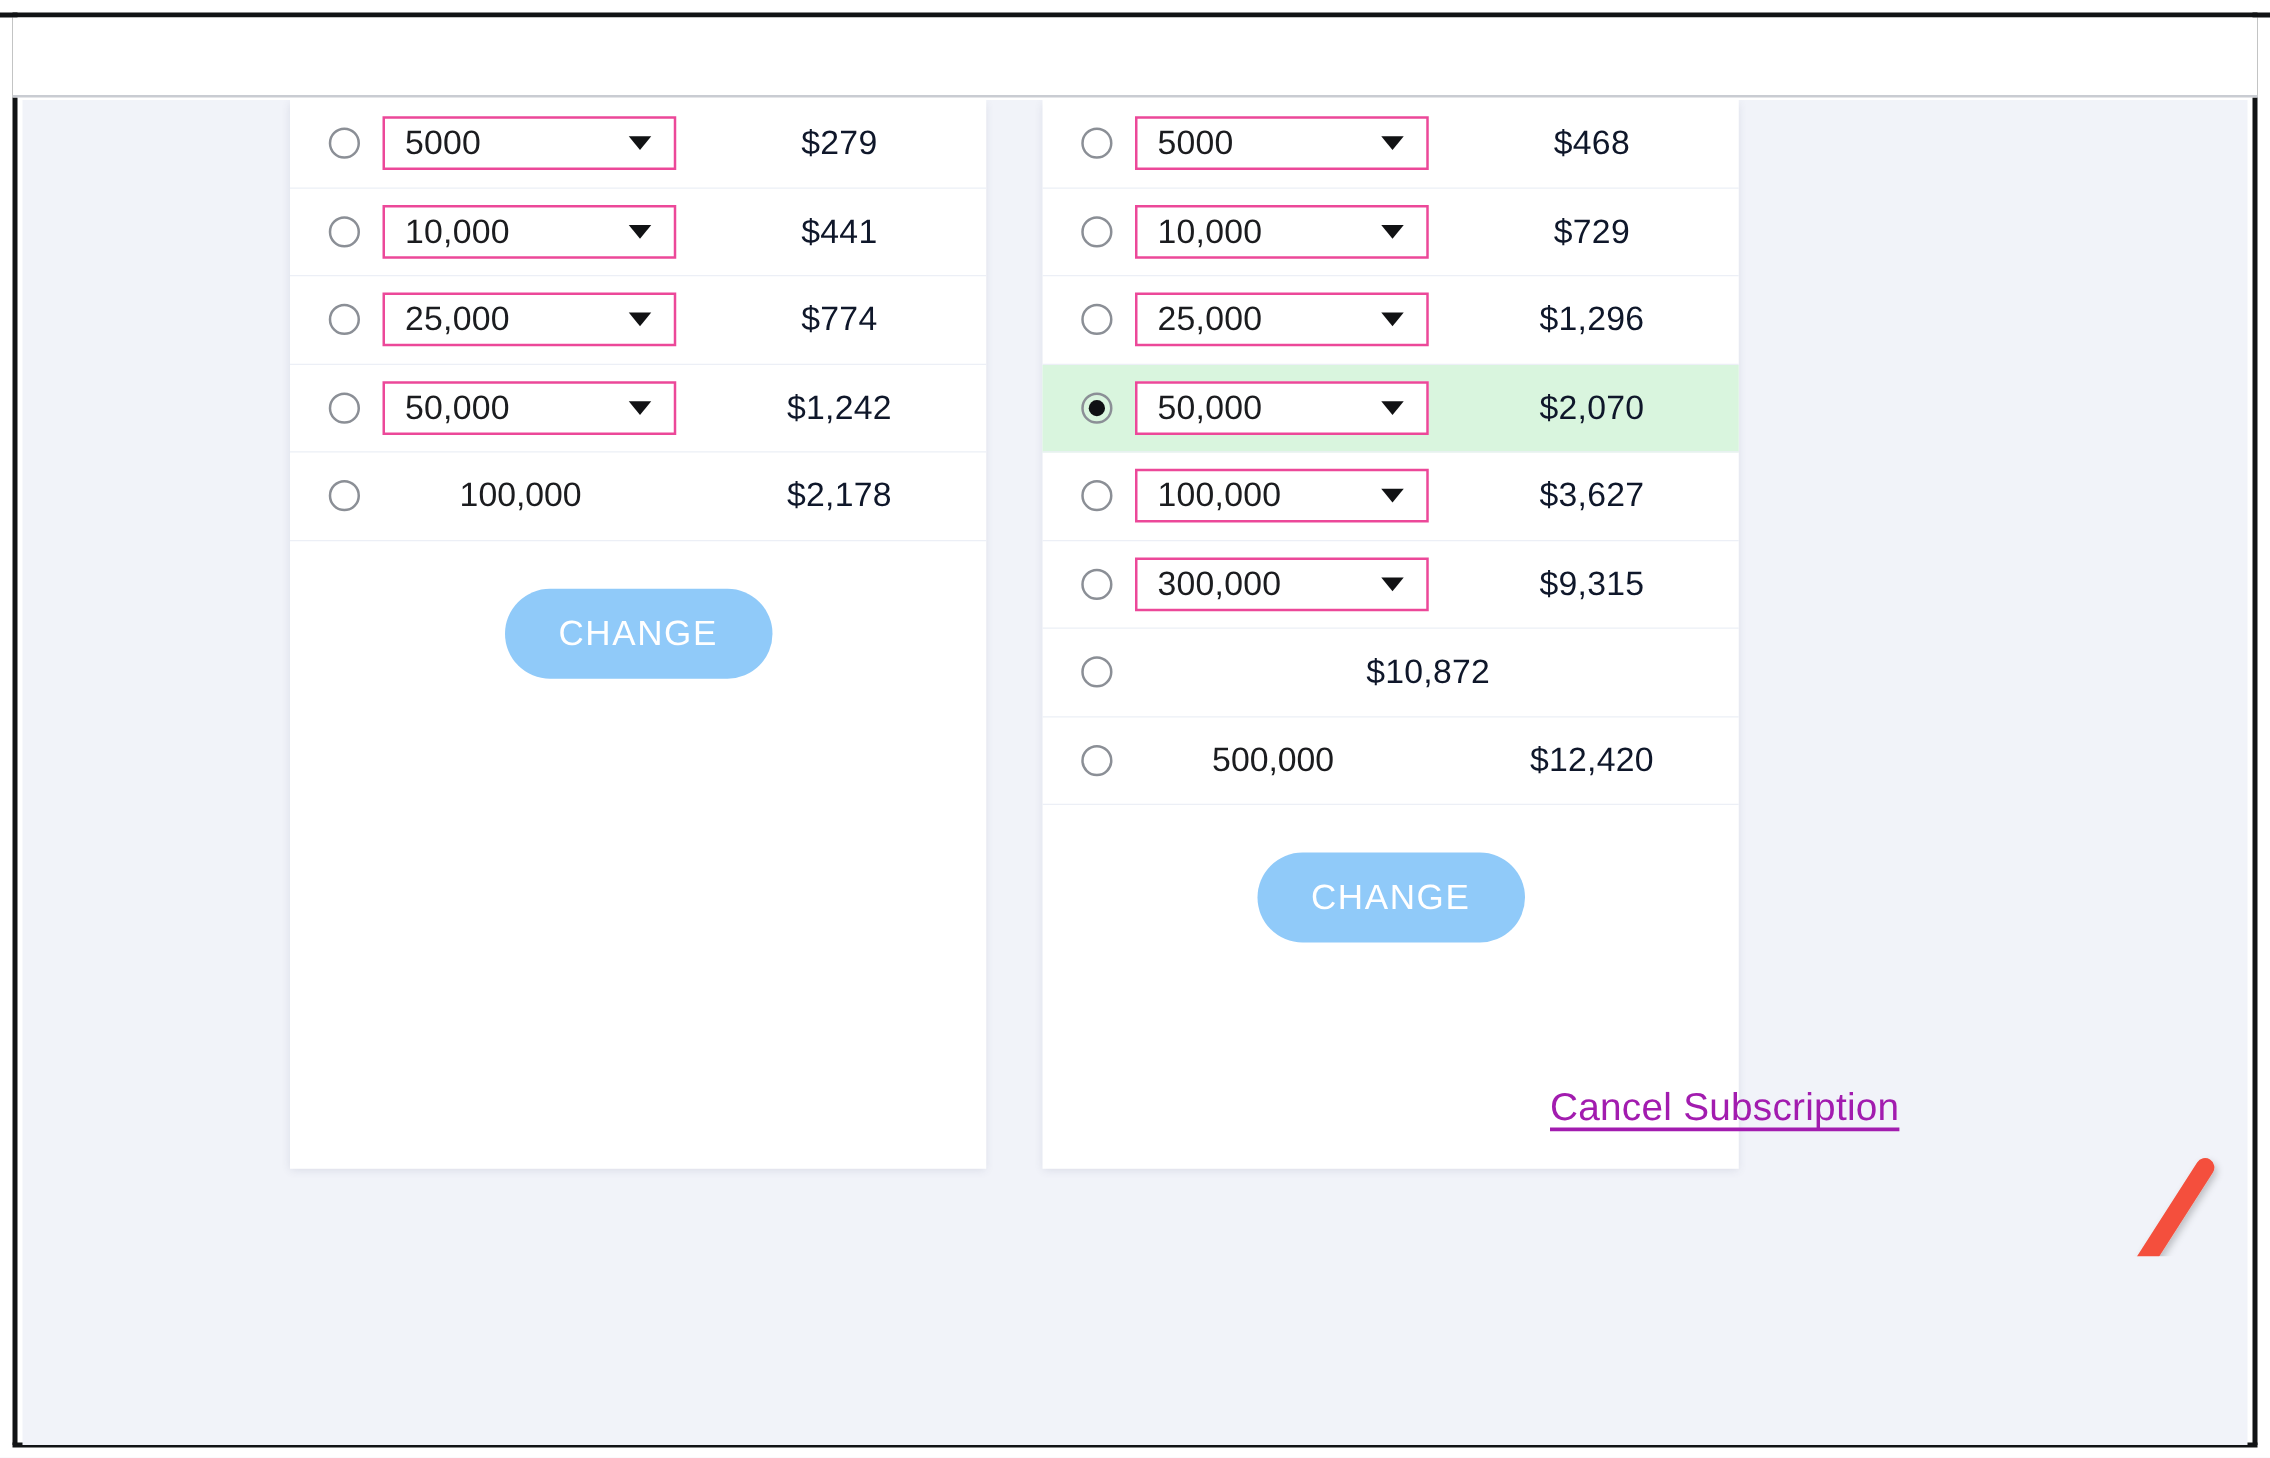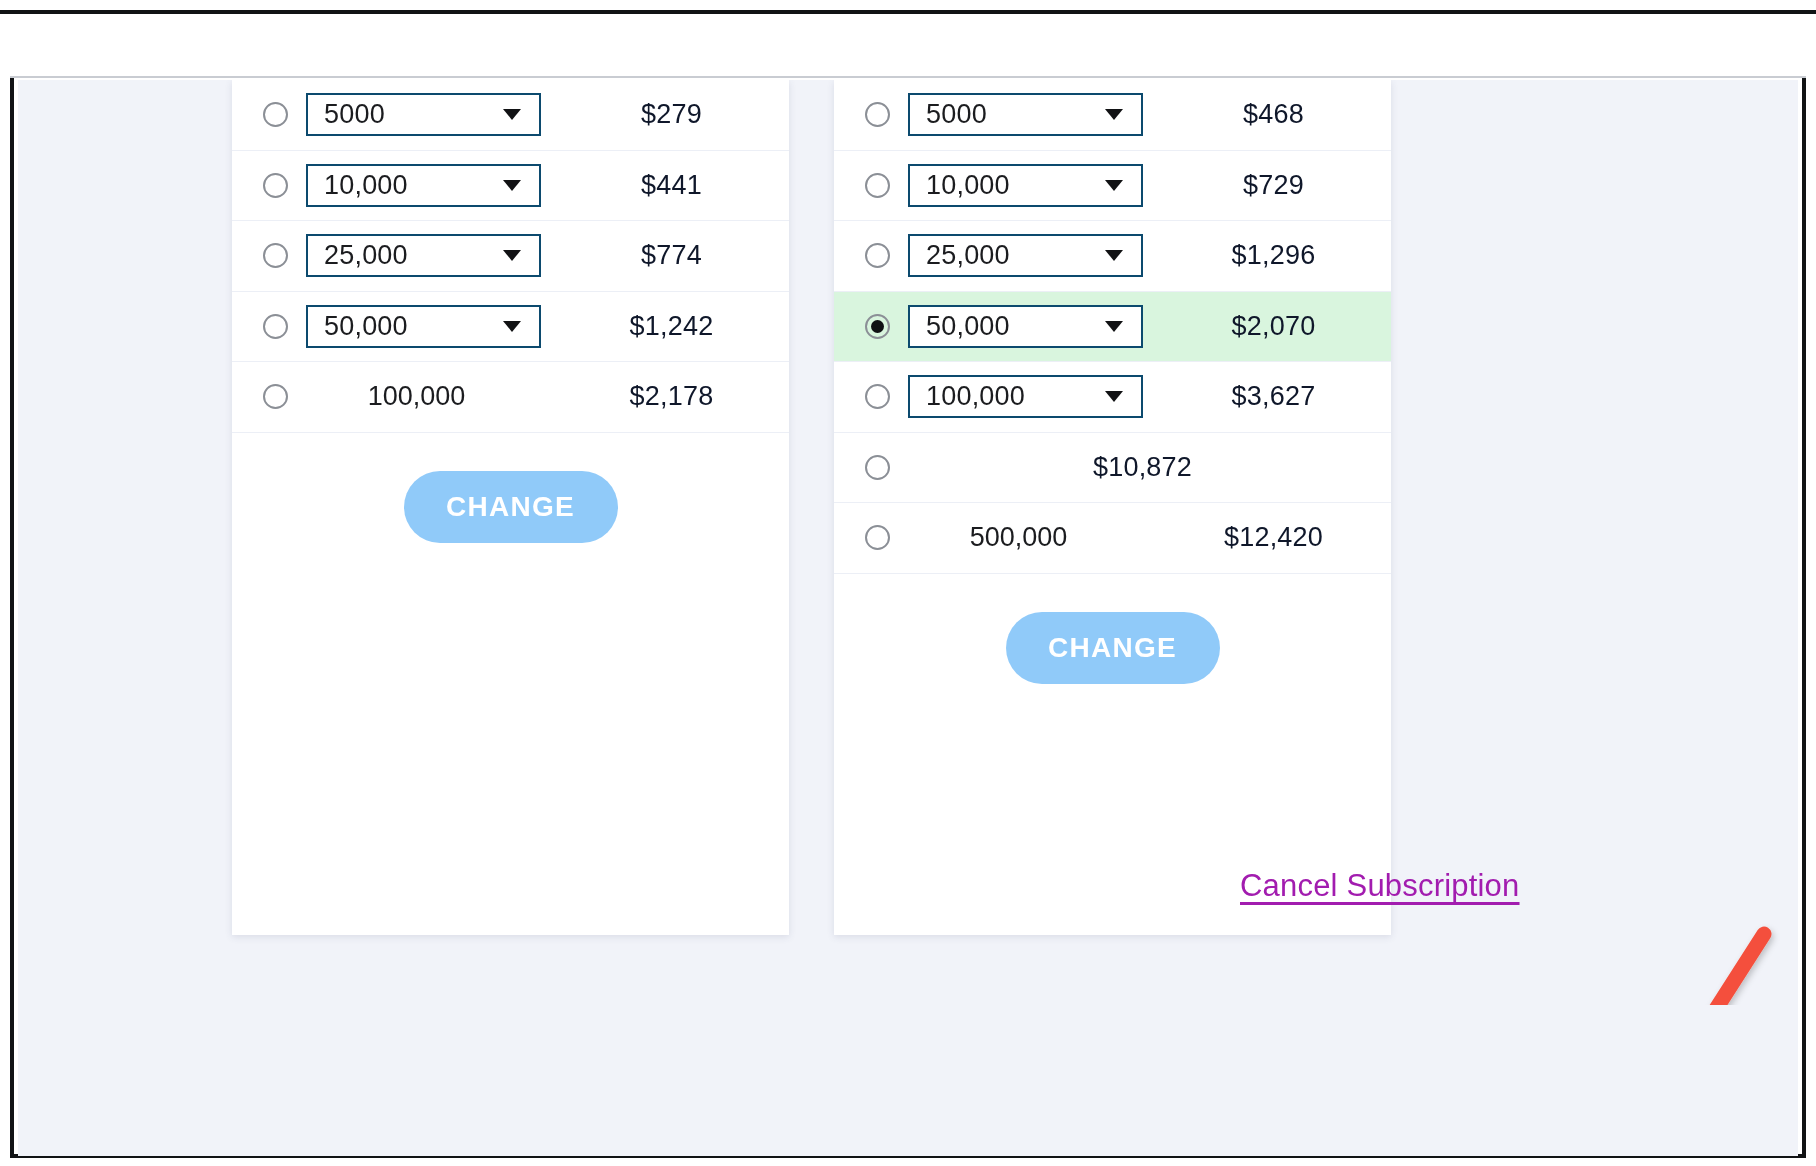--- a/index.html
+++ b/index.html
@@ -112,21 +112,21 @@
   .qty-cell {
     width: 262px;
     flex: none;
     display: flex;
     align-items: center;
   }
 
   .select-box {
     width: 235px;
     height: 43px;
-    border: 2px solid #0c4a6e;
+    border: 2px solid #ec4899;
     background: #ffffff;
     box-sizing: border-box;
     display: flex;
     align-items: center;
     justify-content: space-between;
     padding: 0 18px 0 16px;
     font-size: 27px;
     color: #1b1c1f;
     letter-spacing: 0.2px;
   }
@@ -168,21 +168,20 @@
     background: #90caf9;
     color: #ffffff;
     border: none;
     border-radius: 40px;
     width: 214px;
     height: 72px;
     font-size: 28px;
     letter-spacing: 1.3px;
     font-family: "Liberation Sans", sans-serif;
     cursor: pointer;
-    font-weight: bold;
   }
 
   .cancel-link {
     position: absolute;
     left: 1222px;
     top: 788px;
     font-size: 31px;
     color: #a21caf;
     text-decoration: underline;
     text-underline-offset: 6px;
@@ -360,20 +359,32 @@
               <div class="radio-cell">
                 <span class="radio"></span>
               </div>
               <div class="qty-cell">
                 <div class="select-box">
                   <span>100,000</span>
                   <span class="select-caret"></span>
                 </div>
               </div>
               <div class="price-cell">$3,627</div>
+            </div>
+            <div class="plan-row">
+              <div class="radio-cell">
+                <span class="radio"></span>
+              </div>
+              <div class="qty-cell">
+                <div class="select-box">
+                  <span>300,000</span>
+                  <span class="select-caret"></span>
+                </div>
+              </div>
+              <div class="price-cell">$9,315</div>
             </div>
             <div class="plan-row">
               <div class="radio-cell">
                 <span class="radio"></span>
               </div>
               <div class="price-cell">$10,872</div>
             </div>
             <div class="plan-row">
               <div class="radio-cell">
                 <span class="radio"></span>

